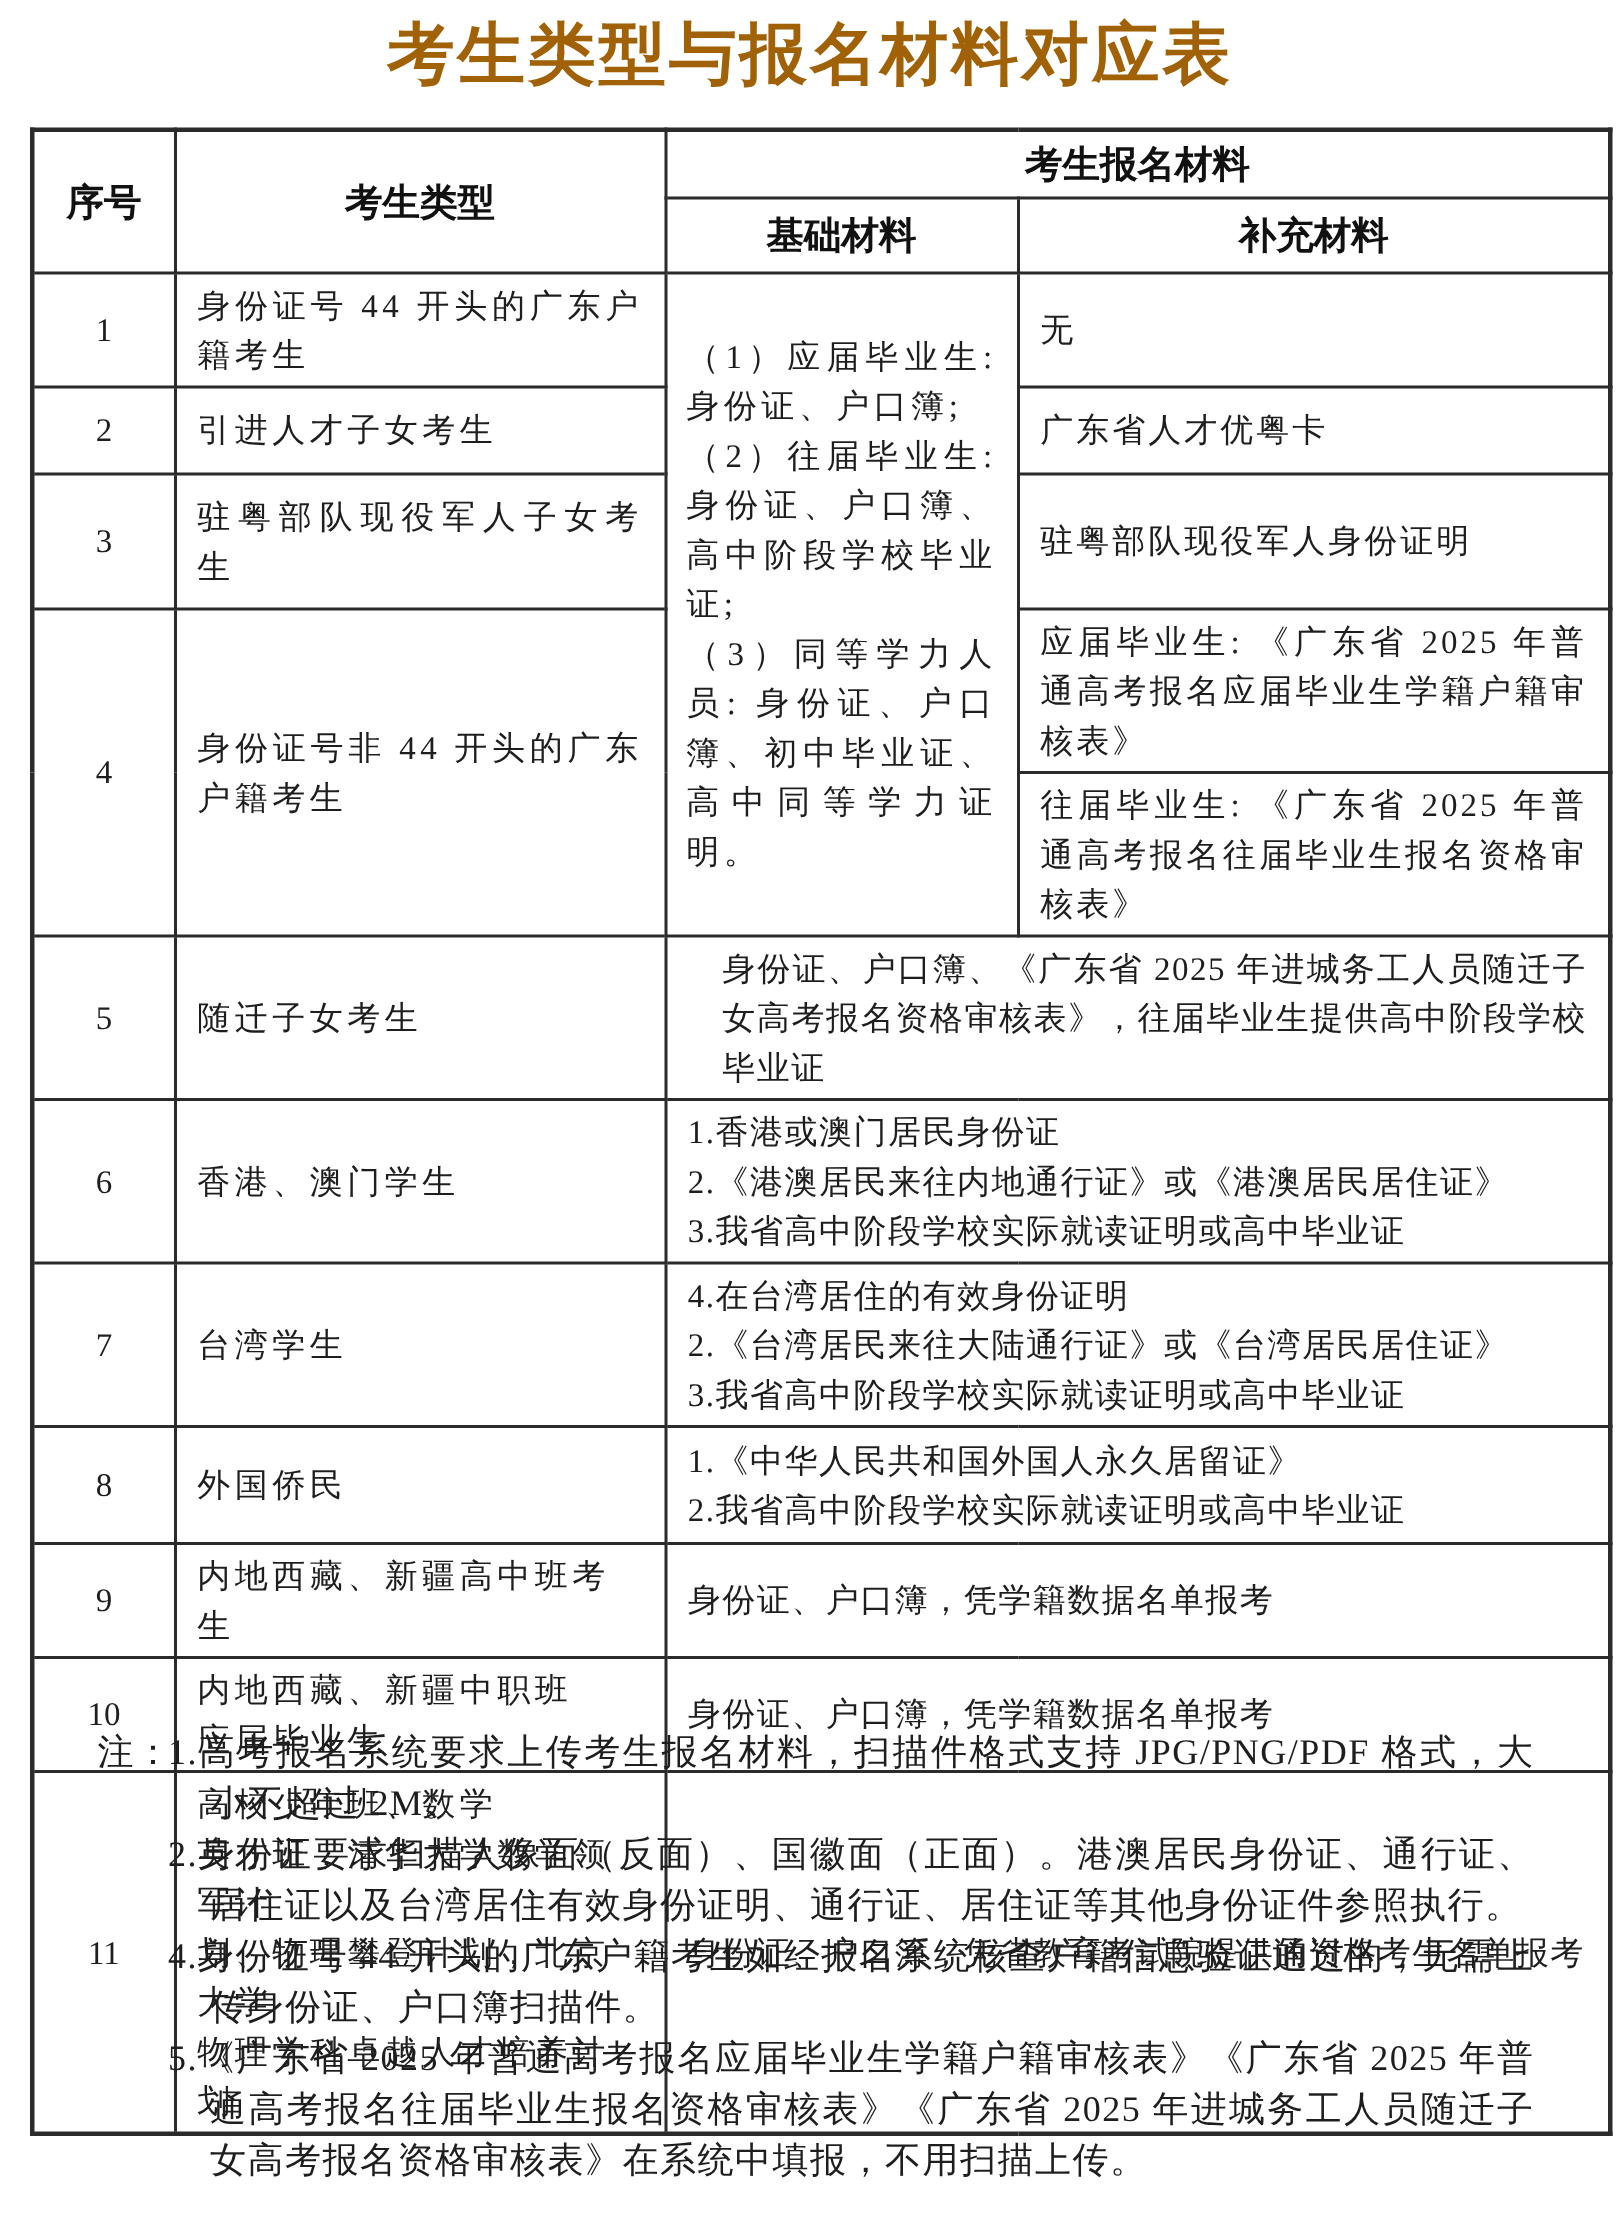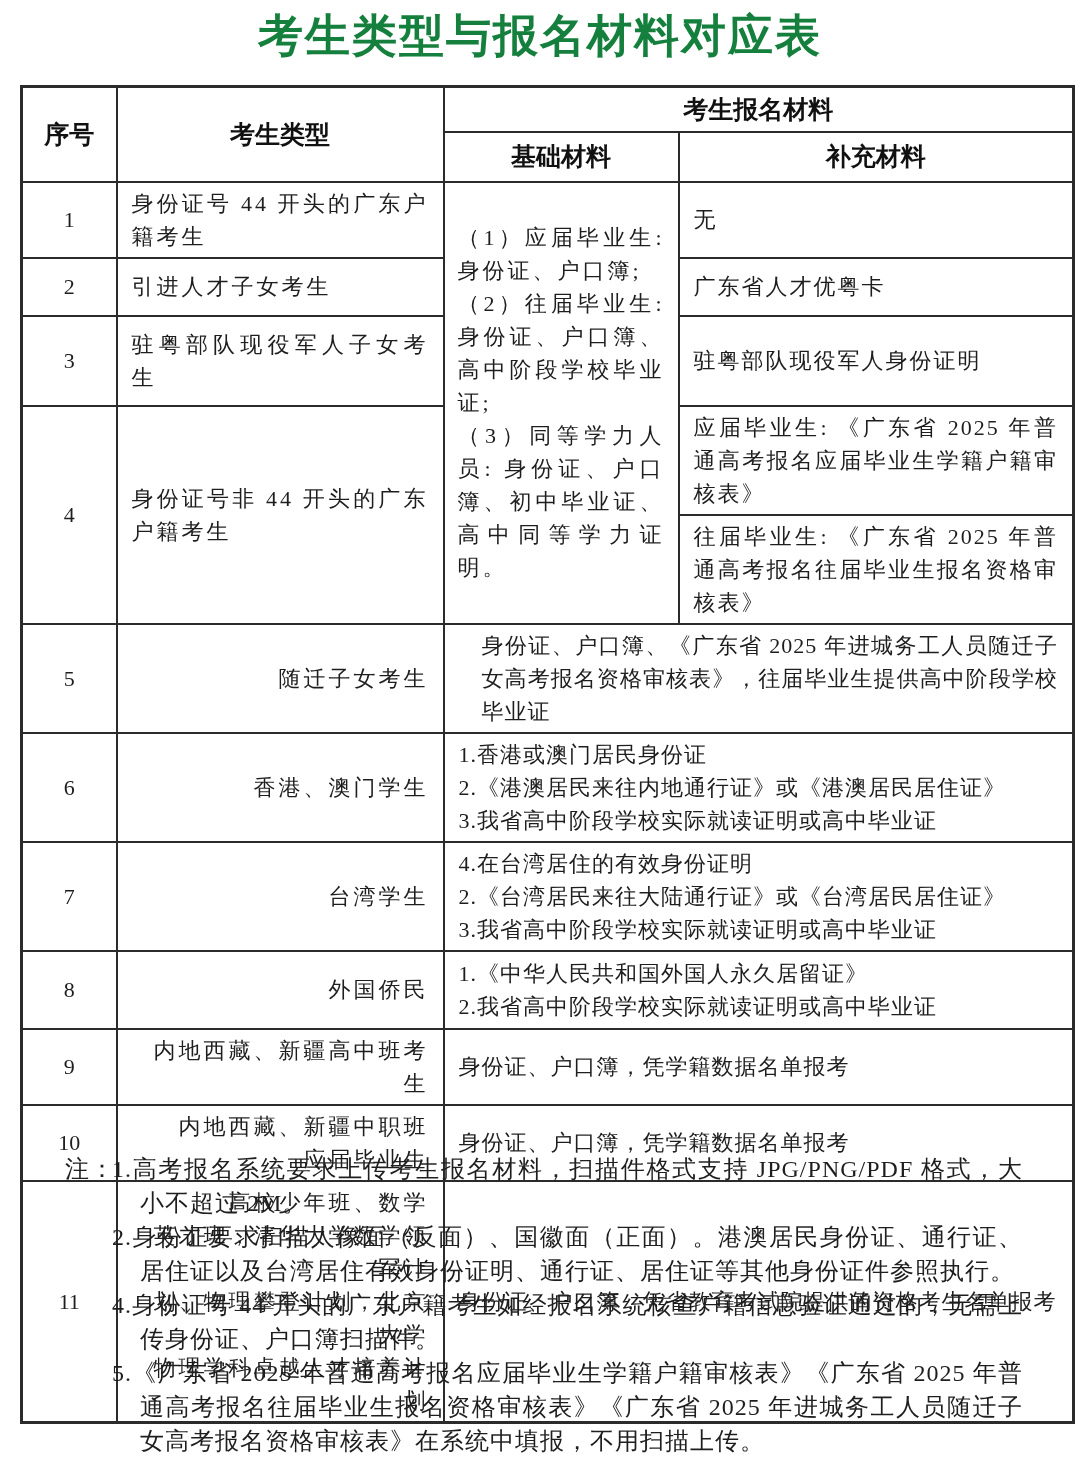--- a/index.html
+++ b/index.html
@@ -12,21 +12,21 @@
     overflow:hidden;
   }
   .page-title{
     position:absolute;
     top:0; left:0; width:1080px;
     text-align:center;
     font-family:"Liberation Sans", sans-serif;
     font-size:45px;
     font-weight:900;
     letter-spacing:2px;
-    color:#15803d;
+    color:#a16207;
     margin:0;
     line-height:72px;
   }
   table.main{
     position:absolute;
     left:20px; top:85px;
     width:1052px;
     border-collapse:collapse;
     table-layout:fixed;
     border:3px solid #2b2b2b;
@@ -45,21 +45,21 @@
     padding:0 4px;
   }
   td{
     font-size:22px;
     line-height:33px;
     color:#1e1e1e;
     padding:4px 14px;
   }
   td.num{ text-align:center; padding:4px 2px; }
   td.type-left{ text-align:left; text-align:justify; letter-spacing:3px; padding:4px 14px; }
-  td.type-center{ text-align:right; letter-spacing:3px;margin-top:35px; }
+  td.type-center{ text-align:left; letter-spacing:3px;margin-top:35px; }
   td.basic{ text-align:justify; letter-spacing:3px; padding:6px 13px; }
   td.supp{ text-align:left; text-align:justify; letter-spacing:2px; }
   td.mat{ text-align:left; letter-spacing:1px; }
   td.mat-justify{ text-align:justify; letter-spacing:1px;padding-left:37px; }
   .pre{ white-space:pre-line;border-radius:22px; }
   
   tr.hr1{ height:45px; }
   tr.hr2{ height:50px; }
   tr.r1{ height:72px; }
   tr.r2{ height:58px; }

